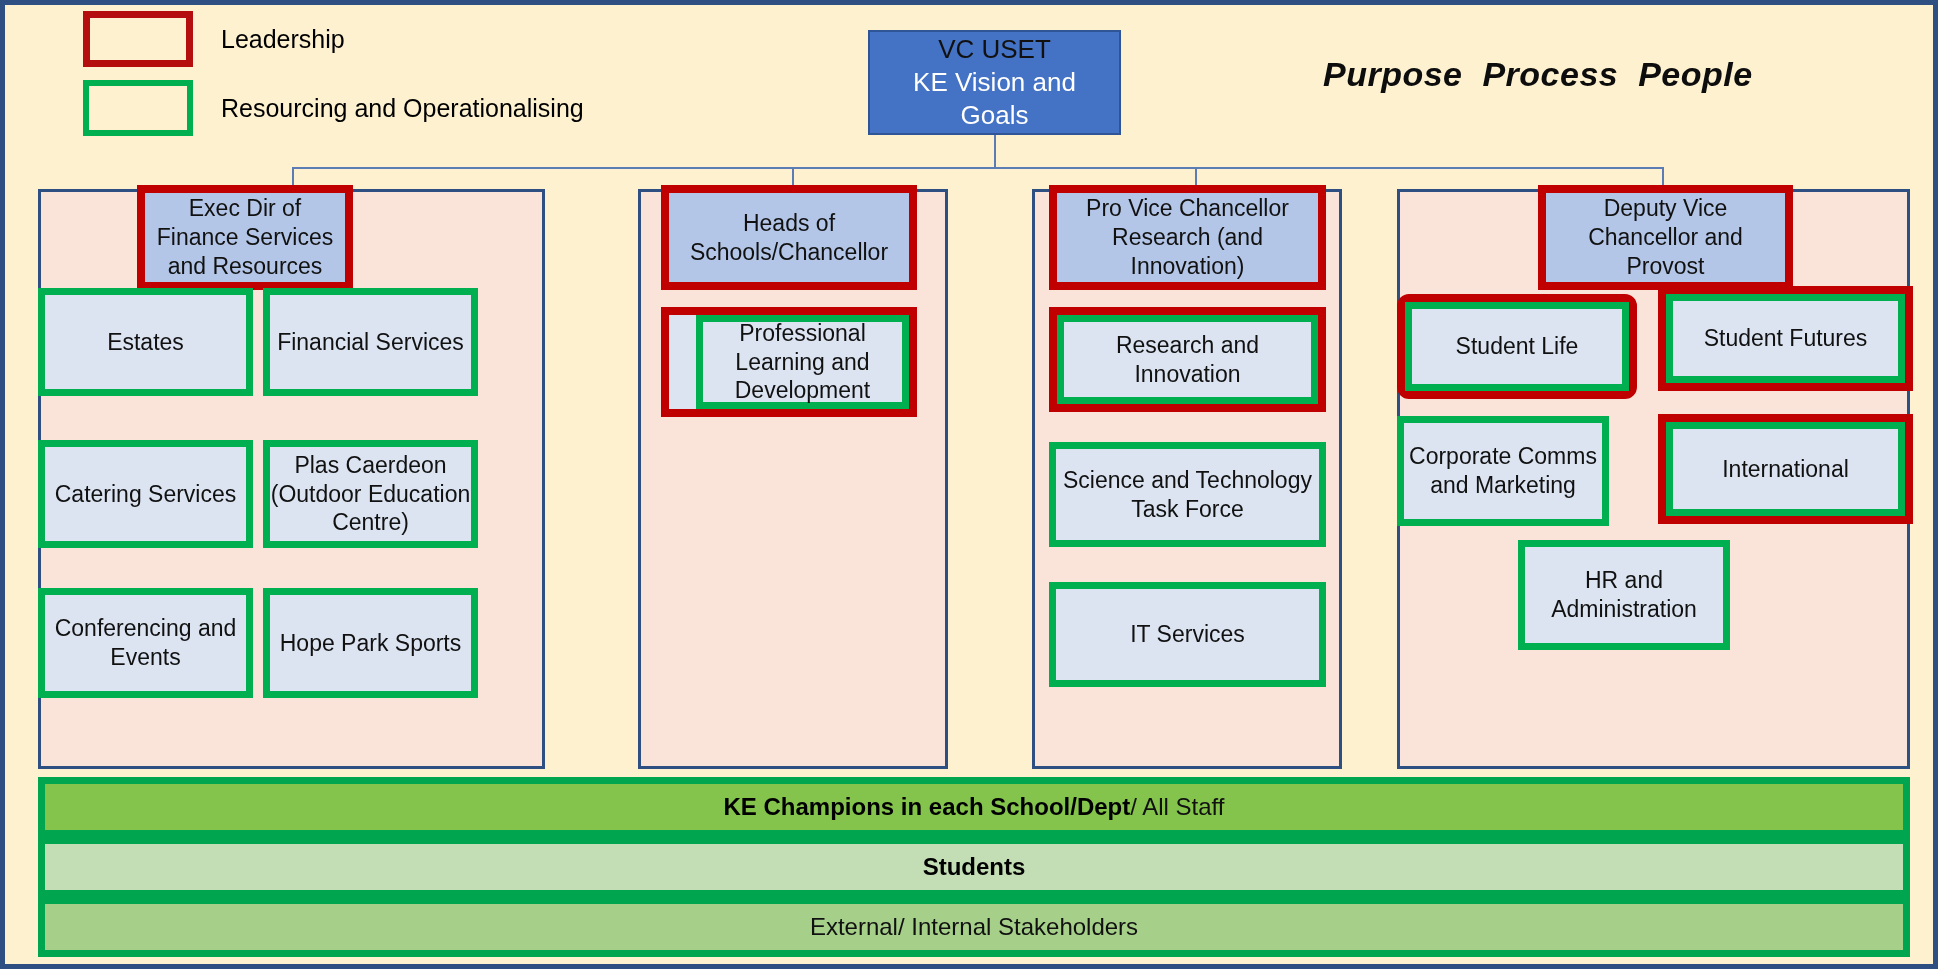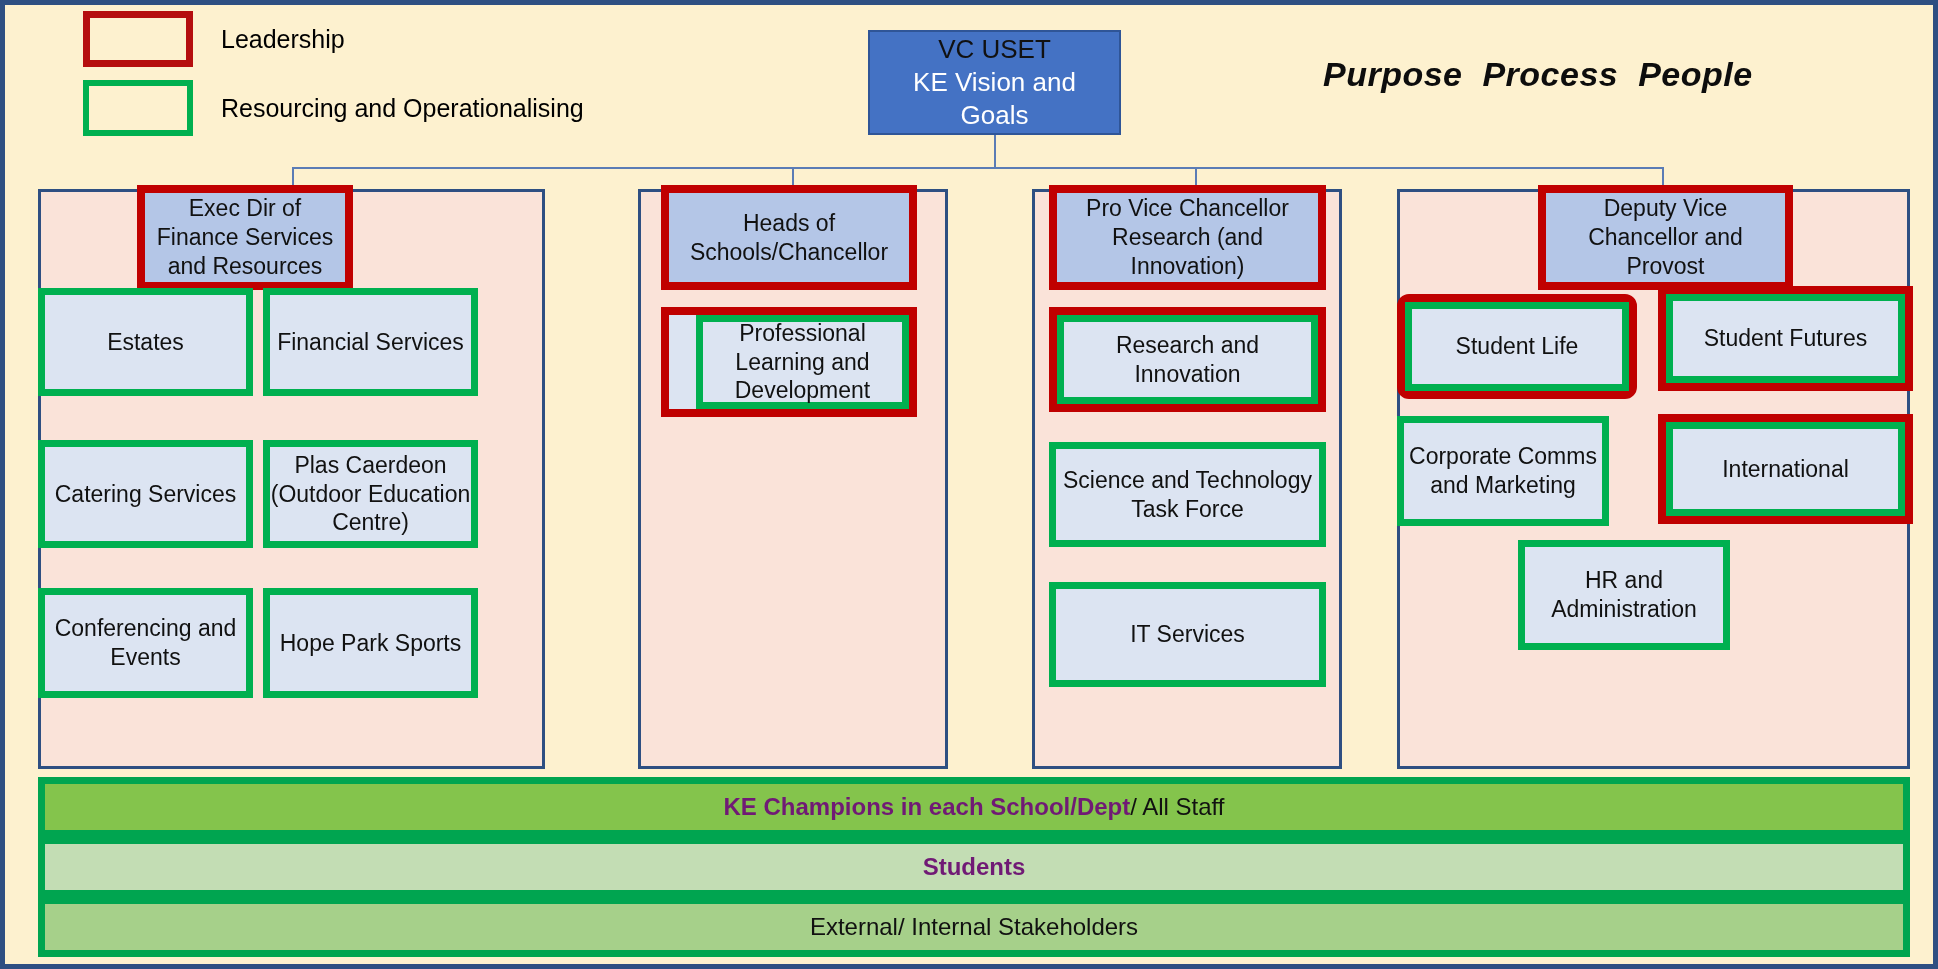--- a/index.html
+++ b/index.html
@@ -114,21 +114,21 @@
     position: absolute;
     left: 33px; width: 1872px;
     border: 7px solid #00a550;
     box-sizing: border-box;
     display: flex; align-items: center; justify-content: center;
     font-size: 24px;
   }
   #bar-0 { top: 772px; height: 60px; background: #84c44c; }
   #bar-1 { top: 832px; height: 60px; background: #c3ddb4; }
   #bar-2 { top: 892px; height: 60px; background: #a6d08a; }
-  .bar .red { color: #701a75; font-weight: bold; text-align: right; }
+  .bar .red { color: #000000; font-weight: bold; text-align: right; }
   .bar .blk { color: #111; }
 </style>
 </head>
 <body>
 
 <div id="page">
 
   <div class="legend-row" style="left:78px; top:6px;">
     <div class="legend-swatch lead"></div>
     <div class="legend-label">Leadership</div>

